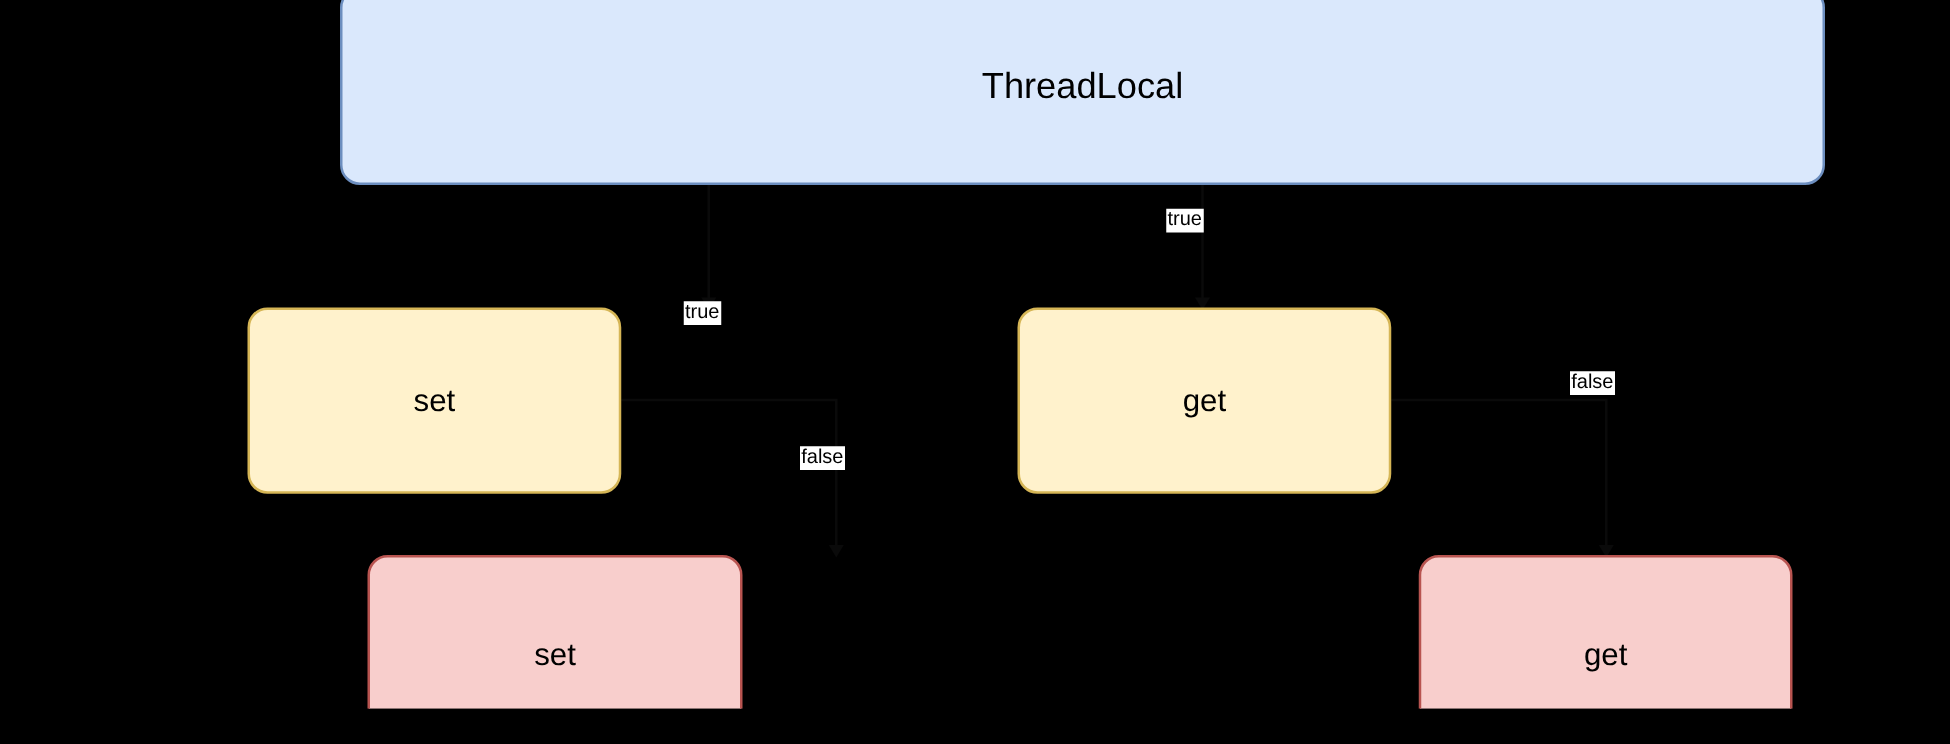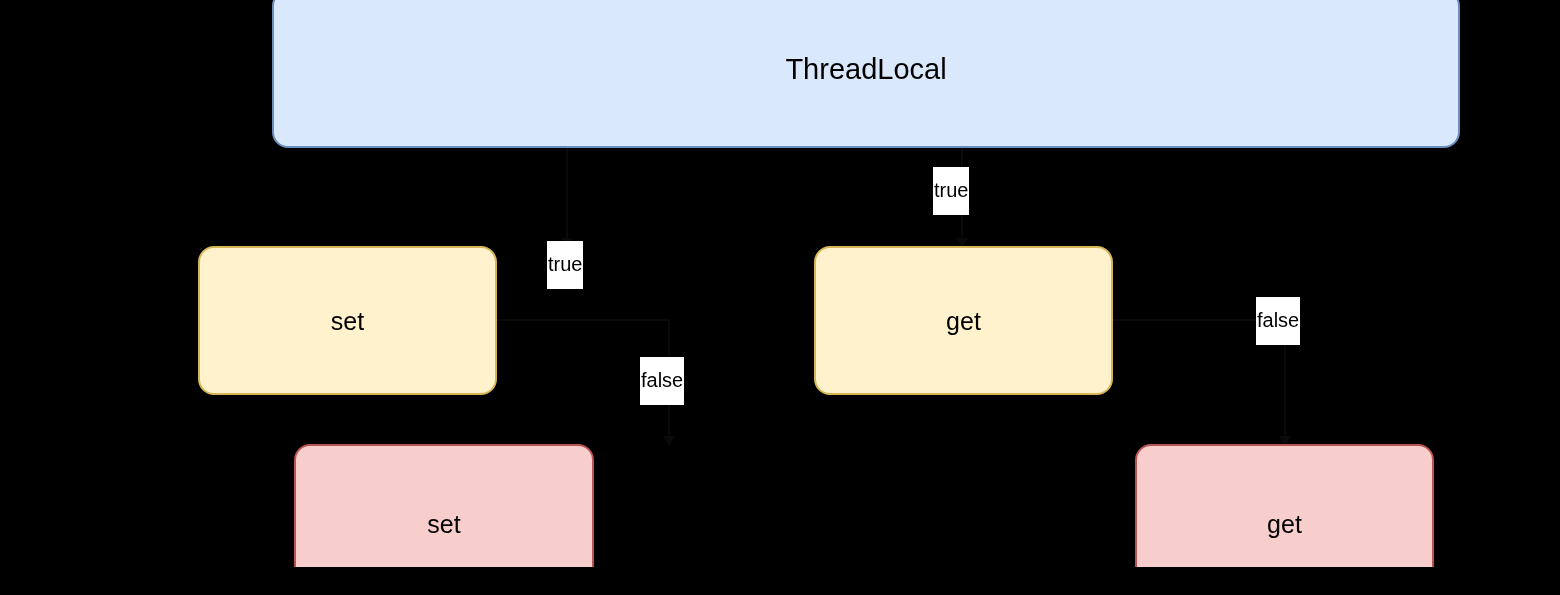--- a/index.html
+++ b/index.html
@@ -50,23 +50,23 @@
   }
   .node-pink {
     background: #F8CECC;
     border: 2px solid #B85450;
     font-size: 25px;
   }
   .edge-label {
     position: absolute;
     background: #FFFFFF;
     color: #000000;
-    font-size: 20px;
+    font-size: 16px;
     line-height: 1.18;
-    padding: 12px 1px;
+    padding: 0 1px;
     white-space: nowrap;
   }
 </style>
 </head>
 <body>
 
 <div id="canvas">
 
   <svg class="edge-layer" viewBox="0 0 1560 595" width="1560" height="595" xmlns="http://www.w3.org/2000/svg">
     <g fill="none" stroke="#0A0A0A" stroke-width="2">

